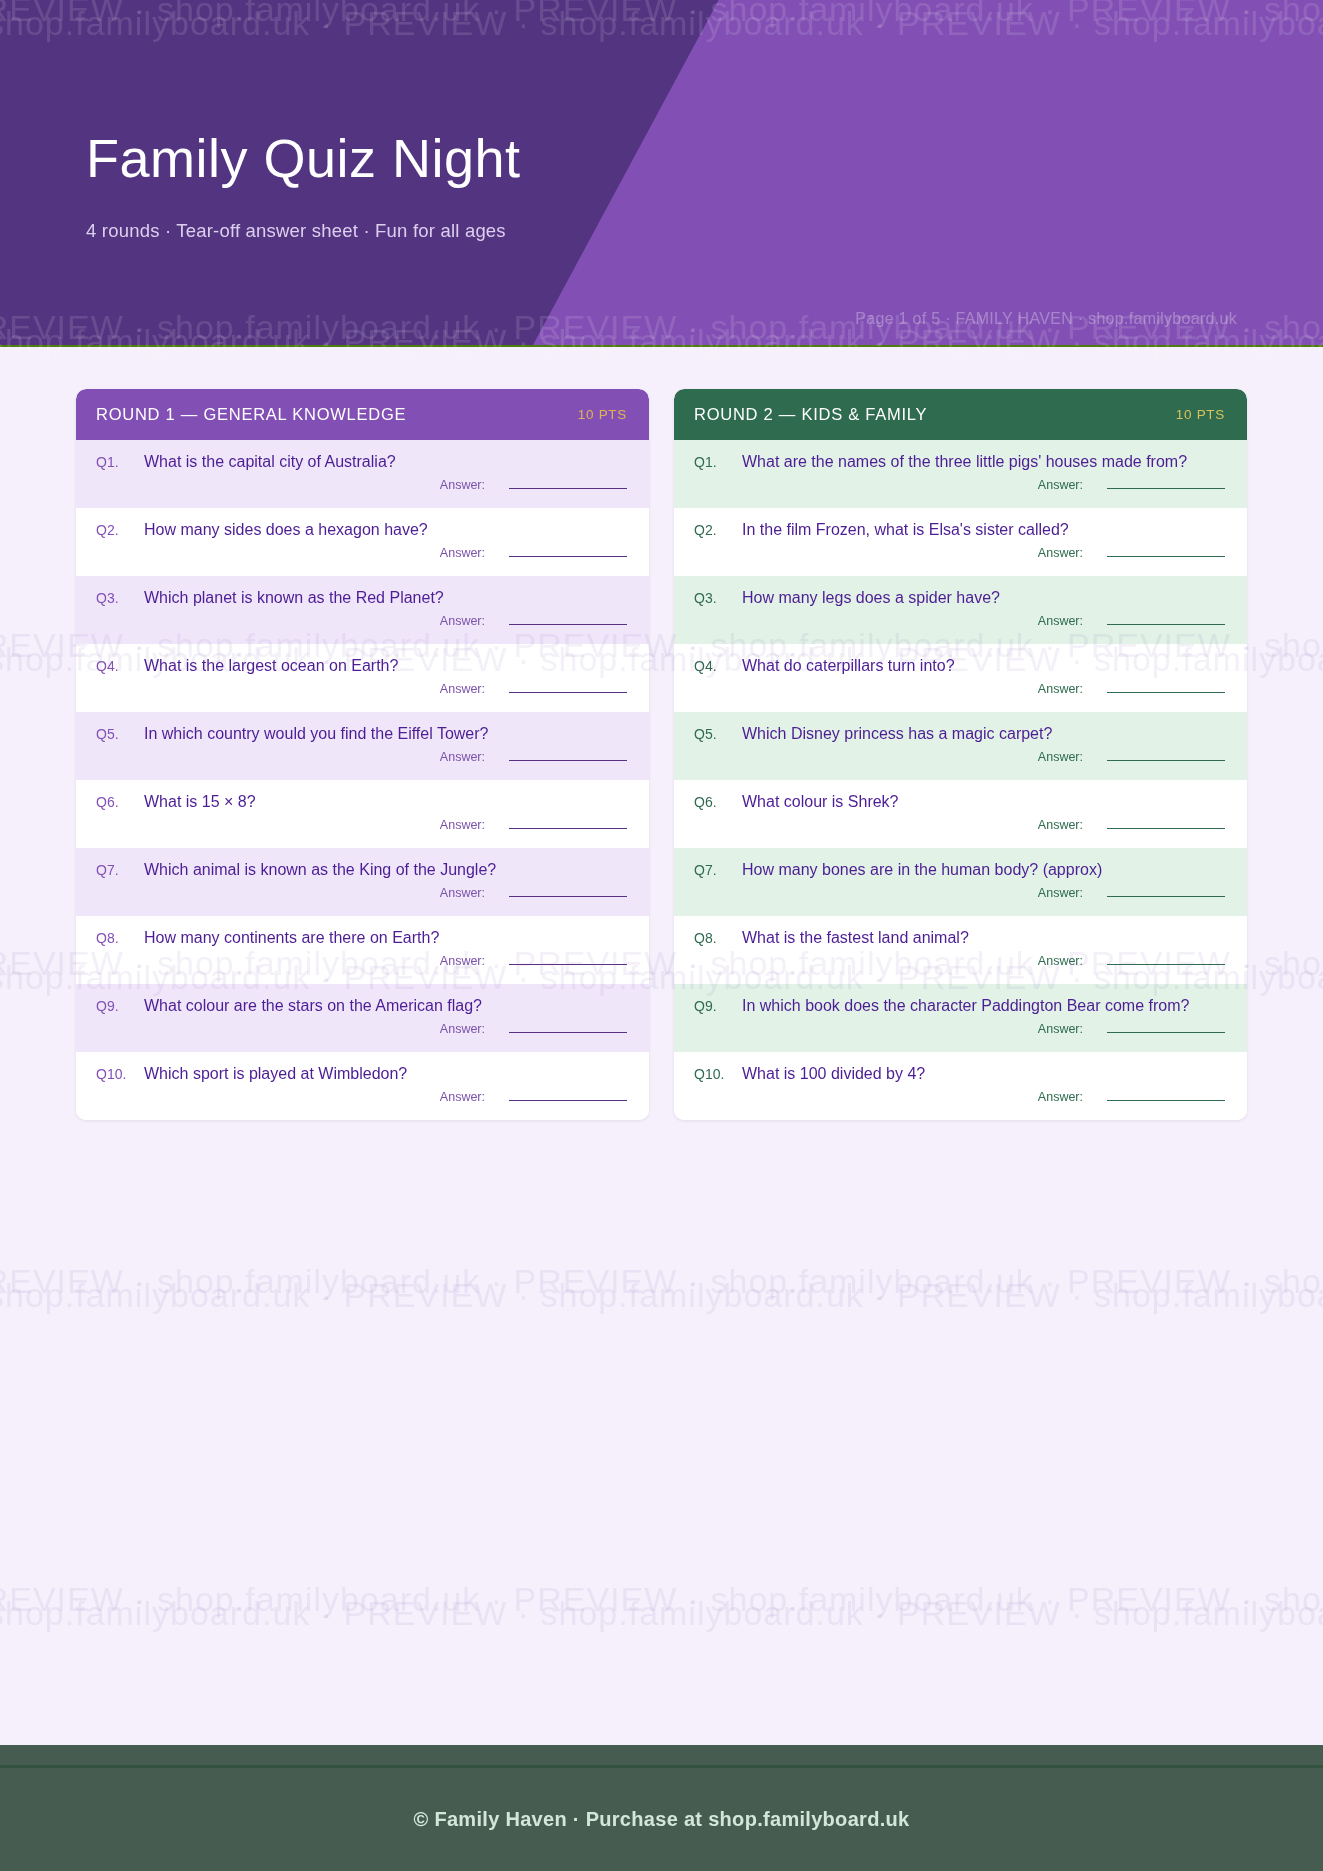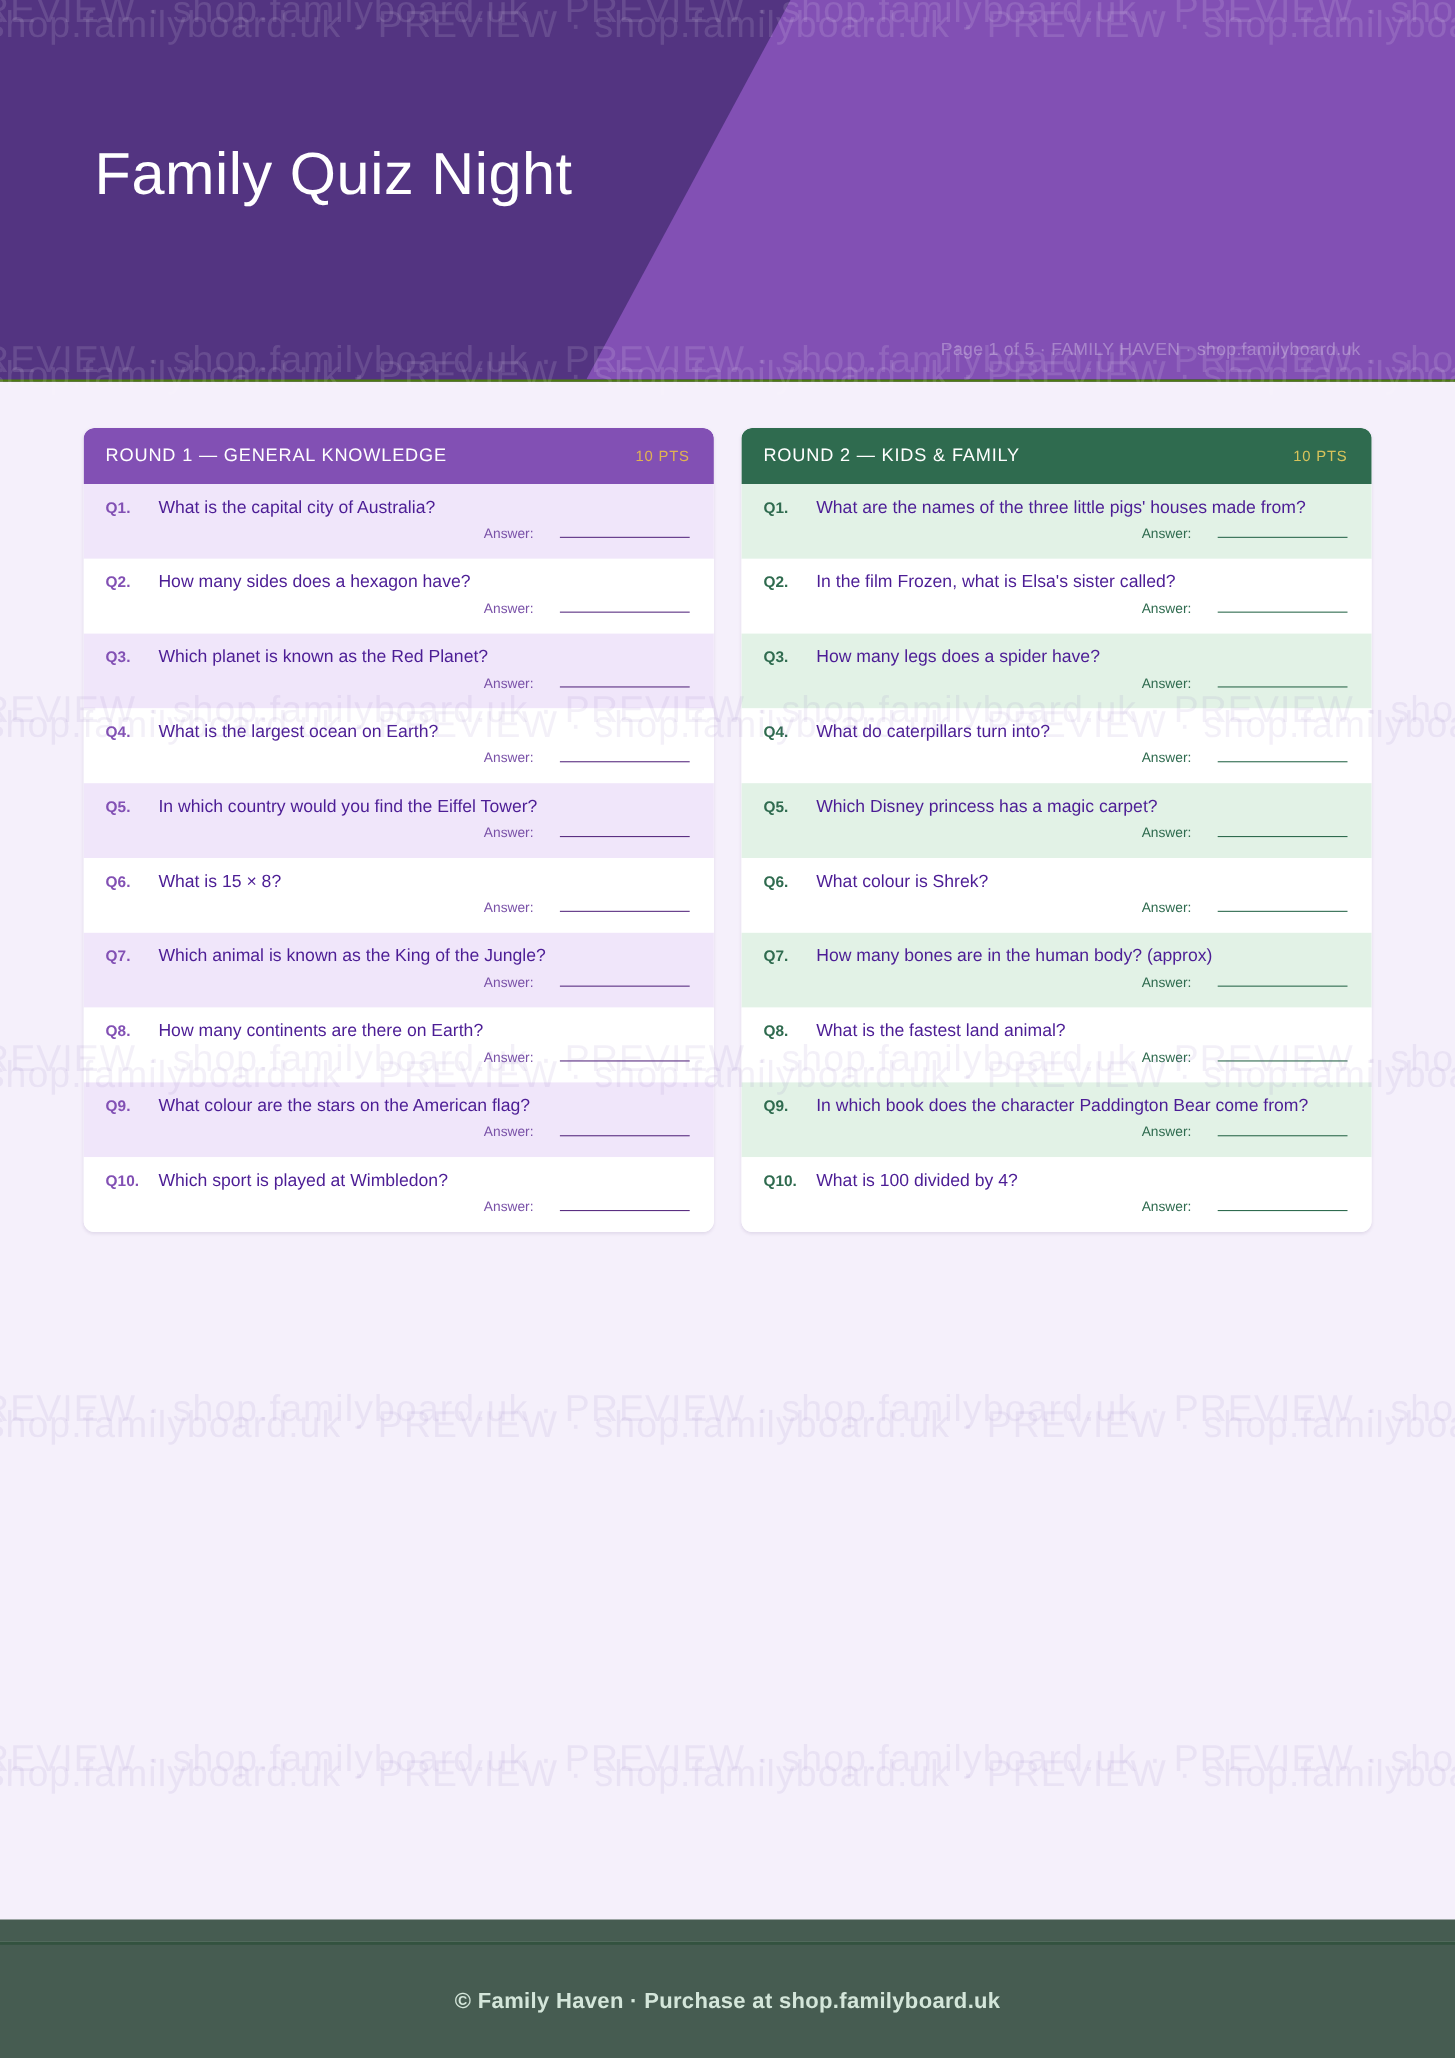--- a/index.html
+++ b/index.html
@@ -135,21 +135,20 @@
 
   .qline {
     display: flex;
     align-items: baseline;
     gap: 12px;
   }
   .qnum {
     font-size: 14px;
     min-width: 36px;
     flex: 0 0 auto;
-    font-weight: bold;
   }
   .round-purple .qnum { color: #8250b4; }
   .round-green  .qnum { color: #2f6b4f; }
   .qtext {
     font-size: 16px;
     color: #4c1d95;
     line-height: 1.25;
   }
   .answer-wrap {
     display: flex;
@@ -255,20 +254,21 @@
     <div class="wm-row" style="top: 1262px; left: -40px;">PREVIEW   ·   shop.familyboard.uk   ·   PREVIEW   ·   shop.familyboard.uk   ·   PREVIEW   ·   shop.familyboard.uk   ·   PREVIEW   ·   shop.familyboard.uk   ·   PREVIEW   ·   shop.familyboard.uk   ·   PREVIEW   ·   shop.familyboard.uk   ·   </div>
     <div class="wm-row" style="top: 1276px; left: -210px;">PREVIEW   ·   shop.familyboard.uk   ·   PREVIEW   ·   shop.familyboard.uk   ·   PREVIEW   ·   shop.familyboard.uk   ·   PREVIEW   ·   shop.familyboard.uk   ·   PREVIEW   ·   shop.familyboard.uk   ·   PREVIEW   ·   shop.familyboard.uk   ·   </div>
     <div class="wm-row" style="top: 1580px; left: -40px;">PREVIEW   ·   shop.familyboard.uk   ·   PREVIEW   ·   shop.familyboard.uk   ·   PREVIEW   ·   shop.familyboard.uk   ·   PREVIEW   ·   shop.familyboard.uk   ·   PREVIEW   ·   shop.familyboard.uk   ·   PREVIEW   ·   shop.familyboard.uk   ·   </div>
     <div class="wm-row" style="top: 1594px; left: -210px;">PREVIEW   ·   shop.familyboard.uk   ·   PREVIEW   ·   shop.familyboard.uk   ·   PREVIEW   ·   shop.familyboard.uk   ·   PREVIEW   ·   shop.familyboard.uk   ·   PREVIEW   ·   shop.familyboard.uk   ·   PREVIEW   ·   shop.familyboard.uk   ·   </div>
   </div>
 
 <div class="hero">
   <div class="hero-diagonal"></div>
   <div class="hero-inner">
     <h1 class="hero-title">Family Quiz Night</h1>
+    <div class="hero-sub">4 rounds · Tear-off answer sheet · Fun for all ages</div>
   </div>
   <div class="hero-meta">Page 1 of 5 · FAMILY HAVEN · shop.familyboard.uk</div>
 </div>
 
 <div class="sheet">
   <div class="rounds-grid" id="rounds-grid">
       <div class="round-card round-purple">
         <div class="round-head">
           <div class="rtitle">ROUND 1 — GENERAL KNOWLEDGE</div>
           <div class="rpts">10 PTS</div>

